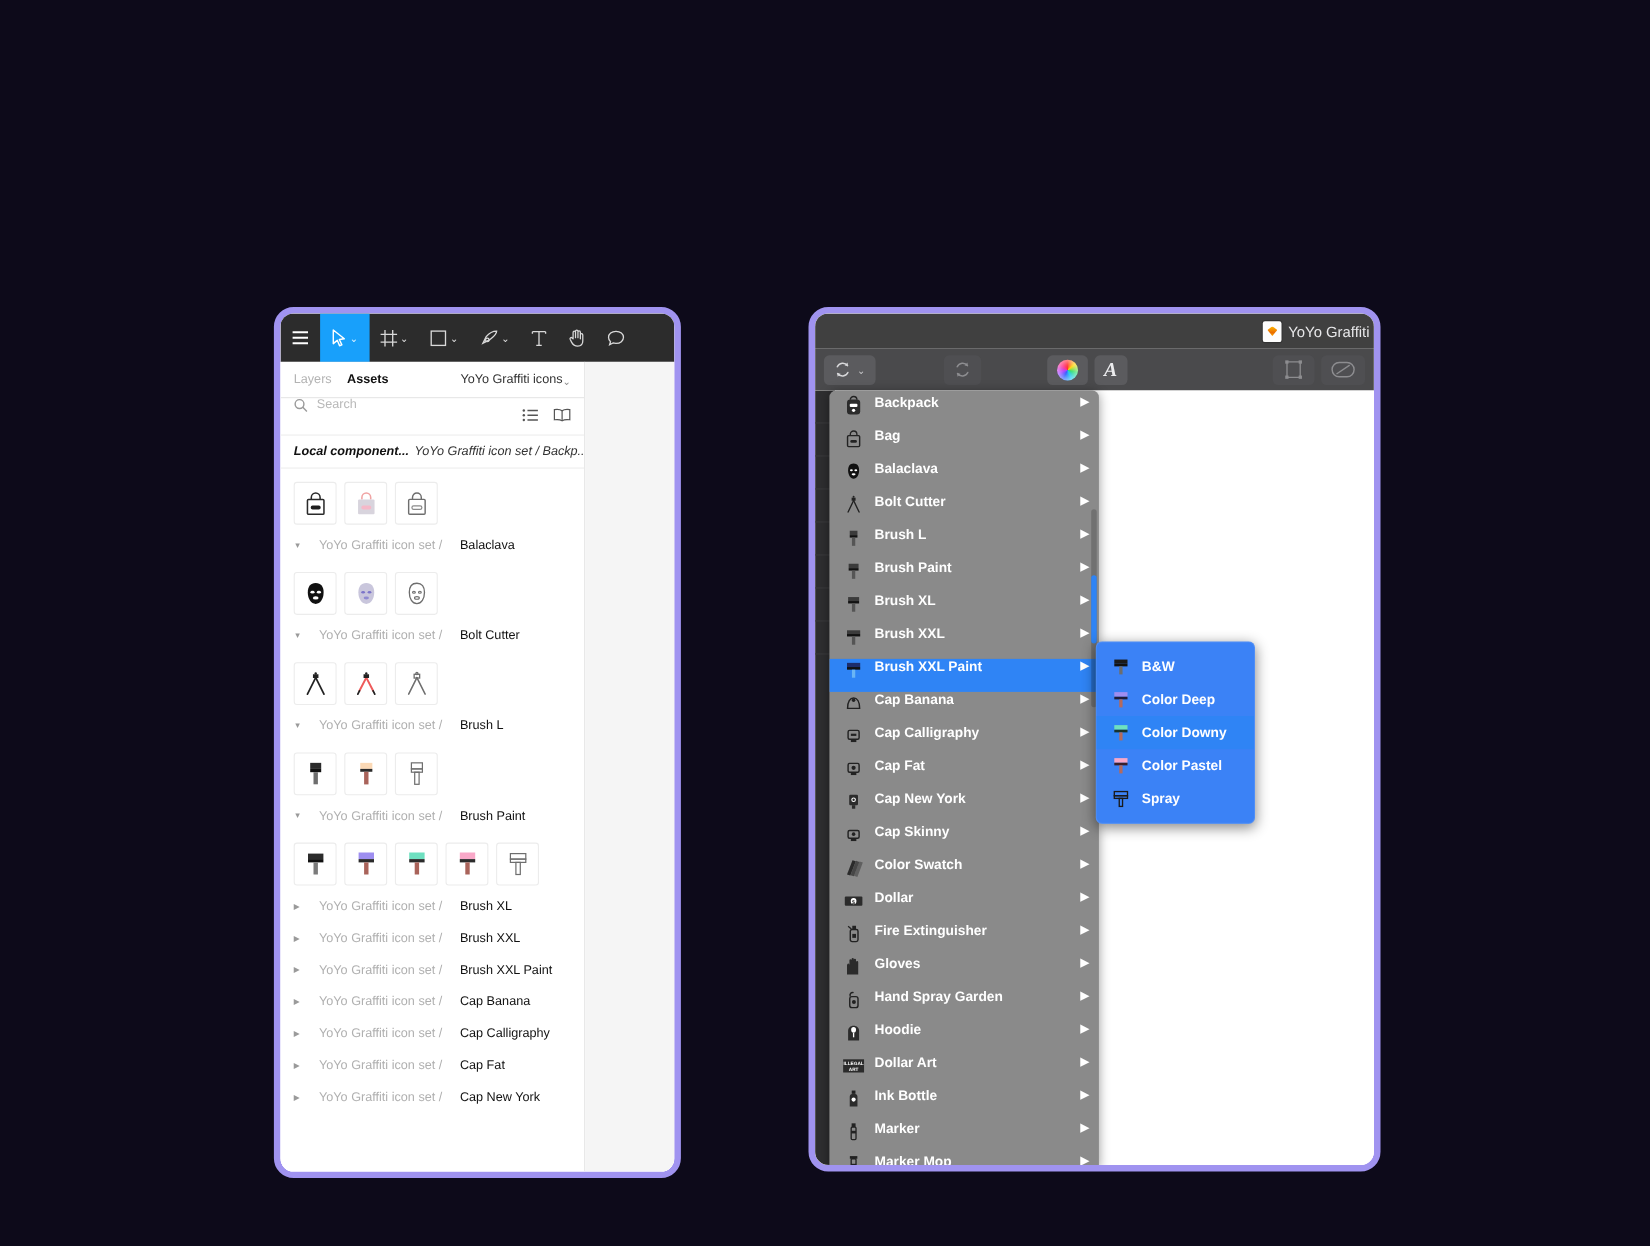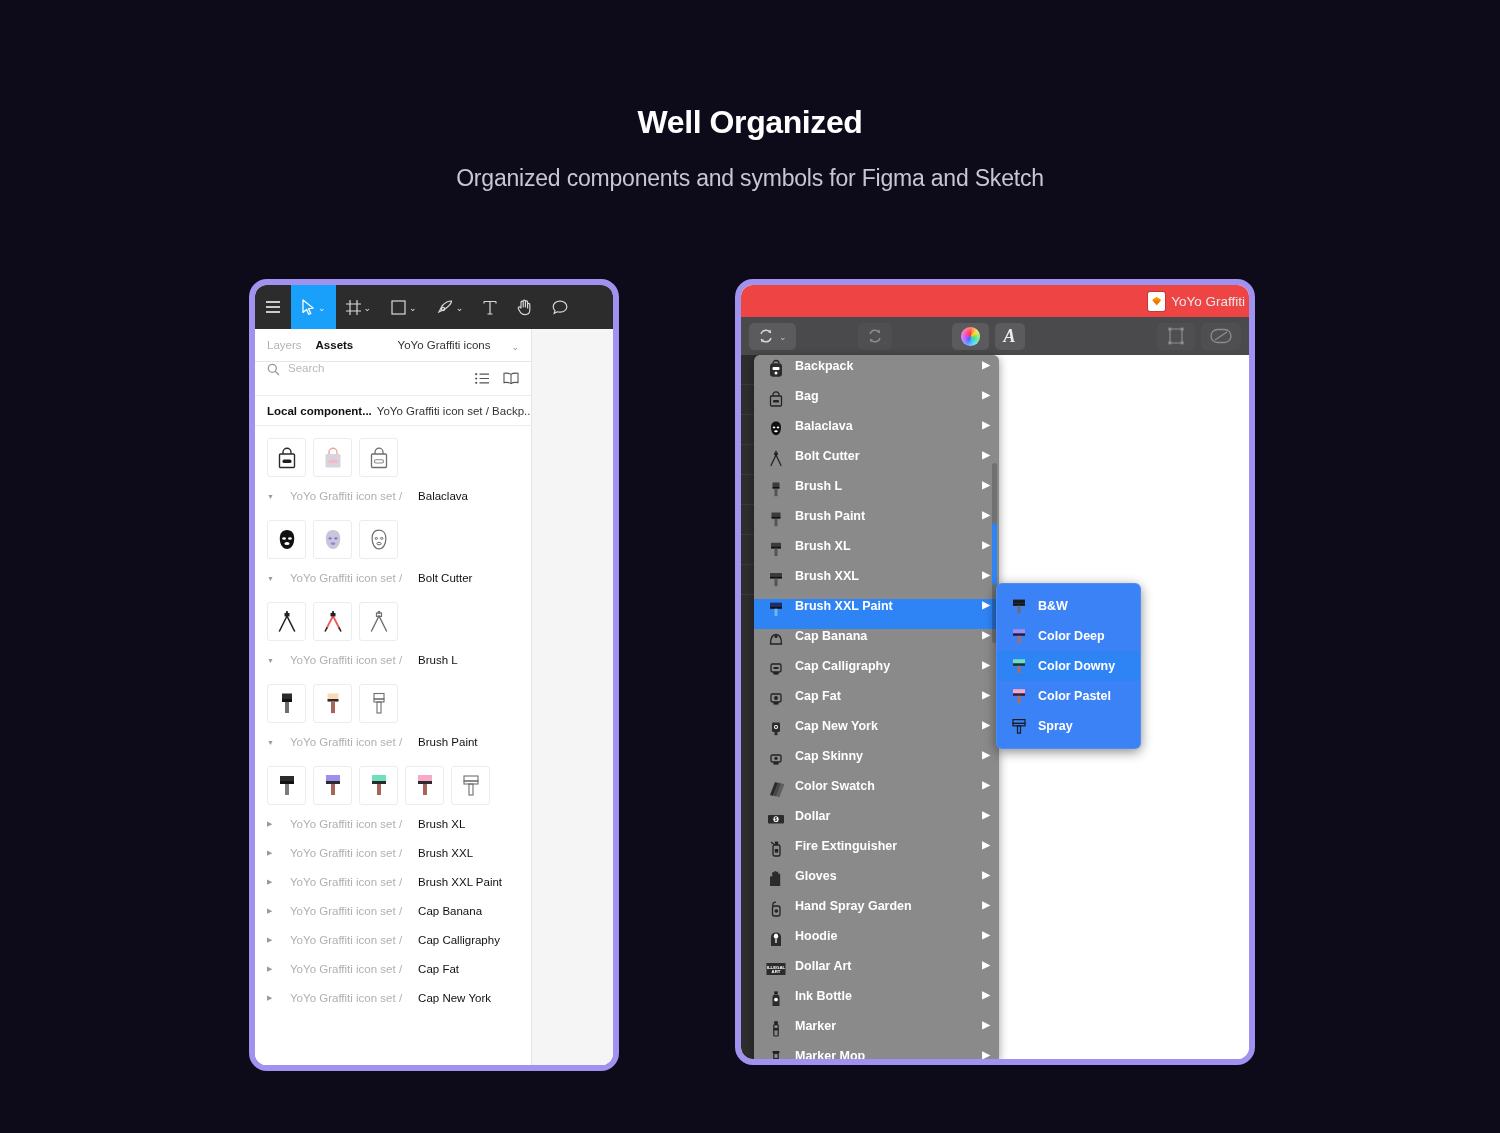--- a/index.html
+++ b/index.html
@@ -48,33 +48,33 @@
   .fg-body { flex:1; display:flex; min-height:0; background:#fff; }
   .fg-panel { width:277px; background:#fff; border-right:1px solid #e6e6e6; display:flex; flex-direction:column; min-height:0;}
   .fg-canvas { flex:1; background:#f5f5f5; }
 
   .fg-tabs {
     height:33px; display:flex; align-items:center; padding:0 12px;
     border-bottom:1px solid #e6e6e6; font-size:11.5px; gap:14px;
   }
   .fg-tab { color:#b3b3b3; }
   .fg-tab.sel { color:#111; font-weight:700; }
-  .fg-lib { margin-left:auto; display:flex; align-items:flex-end; gap:21px; color:#333; font-size:11.5px; }
+  .fg-lib { margin-left:auto; display:flex; align-items:flex-end; gap:0; color:#333; font-size:11.5px; }
   .fg-lib .caret { color:#777; font-size:9px; }
 
   .fg-search {
     height:34px; display:flex; gap:8px; padding:0 12px;
     border-bottom:1px solid #ededed;
   }
   .fg-search .ph { font-size:11.5px; color:#b8b8b8; flex:1; }
   .fg-search .tools { display:flex; gap:14px; align-items:center; color:#444; }
 
   .fg-local {
     height:30px; display:flex; align-items:center; gap:5px; padding:0 12px;
-    border-bottom:1px solid #ededed; font-size:11.5px; white-space:nowrap; overflow:hidden;
+    border-bottom:1px solid #ededed; font-size:11.5px; white-space:nowrap; overflow:hidden;font-style:italic;
   }
   .fg-local .b { font-weight:700; color:#111; }
   .fg-local .n { color:#333; }
 
   .fg-scroll { flex:1; overflow:hidden; padding-top:2px; }
 
   .icon-row { display:flex; gap:7px; padding:10px 12px 4px 12px; }
   .icon-cell {
     width:39px; height:39px; border:1px solid #ececec; border-radius:3px;
     display:flex; align-items:center; justify-content:center; background:#fff;
@@ -85,21 +85,21 @@
   }
   .grp-tri { font-size:7px; color:#9a9a9a; width:7px; }
   .grp-pre { color:#b0b0b0; }
   .grp-name { color:#111; }
 
   
   #sketch-window { left:735px; top:279px; width:520px; height:786px; }
   .sk-inner { position:relative; width:100%; height:100%; background:#fff; }
 
   .sk-titlebar {
-    height:32px; background:#ef4444; display:flex; align-items:center; justify-content:flex-end;
+    height:32px; background:#404040; display:flex; align-items:center; justify-content:flex-end;
     padding-right:4px; gap:6px; color:#e8e8ea; font-size:13.5px;
   }
   .sk-doc-icon {
     width:17px; height:19px; background:#fdfdfd; border-radius:2px; position:relative;
     display:flex; align-items:center; justify-content:center;
     box-shadow: 0 0 0 1px rgba(0,0,0,.18);
   }
   .sk-doc-icon .dia {
     width:9px; height:9px; background: linear-gradient(180deg,#fdb300 0%,#ea6c00 60%,#fdad00 100%);
     clip-path: polygon(50% 0,100% 38%,50% 100%,0 38%);
@@ -164,24 +164,20 @@
   .sub-mi.sel { background:#2f84f5; }
   .sub-mi .mi-icon { width:20px; height:20px; display:flex; align-items:center; justify-content:center; flex:0 0 20px;}
 
   svg { overflow: visible; }
 </style>
 </head>
 <body>
 
 <div class="page">
 
-  <div class="headline-wrap">
-    <div class="headline">Well Organized</div>
-    <div class="subhead">Organized components and symbols for Figma and Sketch</div>
-  </div>
 
   <div class="win" id="figma-window">
     <div class="fg-inner">
 
       <div class="fg-toolbar">
         <div class="tb-btn menu">
           <svg width="16" height="14" viewBox="0 0 16 14">
               <g stroke="#fff" stroke-width="1.7">
                 <line x1="1" y1="2" x2="15" y2="2"></line>
                 <line x1="1" y1="7" x2="15" y2="7"></line>

